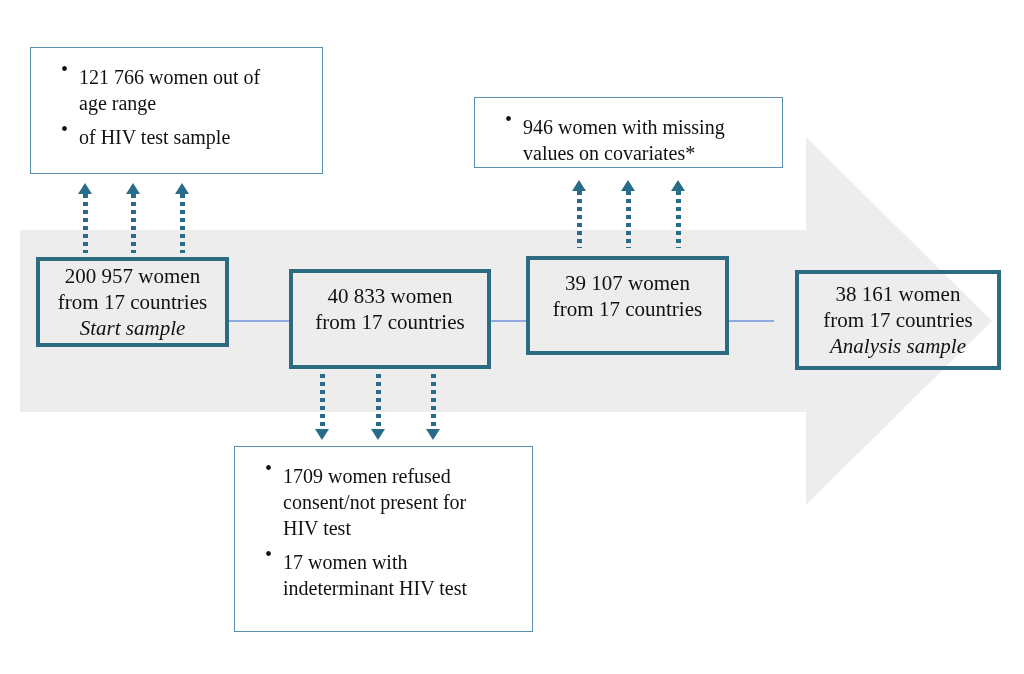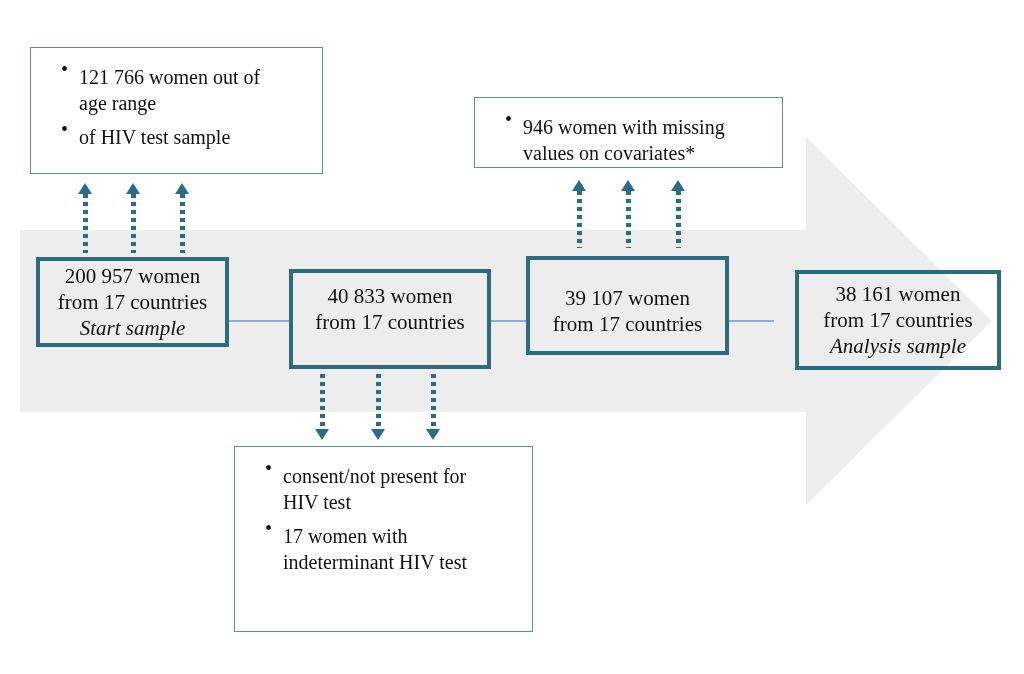--- a/index.html
+++ b/index.html
@@ -57,21 +57,21 @@
     <div>200 957 women</div>
     <div>from 17 countries</div>
     <div class="note">Start sample</div>
   </div>
 
   <div class="main-box top" style="left:289px;top:269px;width:202px;height:100px;align-items:center;">
     <div>40 833 women</div>
     <div>from 17 countries</div>
   </div>
 
-  <div class="main-box top" style="left:526px;top:256px;width:203px;height:99px;justify-content:center;">
+  <div class="main-box top" style="left:526px;top:256px;width:203px;height:99px;">
     <div>39 107 women</div>
     <div>from 17 countries</div>
   </div>
 
   <div class="main-box center" style="left:771px;top:270px;width:206px;height:100px;margin-left:24px;">
     <div>38 161 women</div>
     <div>from 17 countries</div>
     <div class="note">Analysis sample</div>
   </div>
 
@@ -98,20 +98,21 @@
         <div>946 women with missing</div>
         <div>values on covariates*</div>
       </div>
     </div>
   </div>
 
   <div class="excl-box" style="left:234px;top:446px;width:299px;height:186px;">
     <div class="bullet-item">
       <span class="bullet">•</span>
       <div class="bl">
+        <div>1709 women refused</div>
         <div>consent/not present for</div>
         <div>HIV test</div>
       </div>
     </div>
     <div class="bullet-item">
       <span class="bullet">•</span>
       <div class="bl">
         <div>17 women with</div>
         <div>indeterminant HIV test</div>
       </div>

